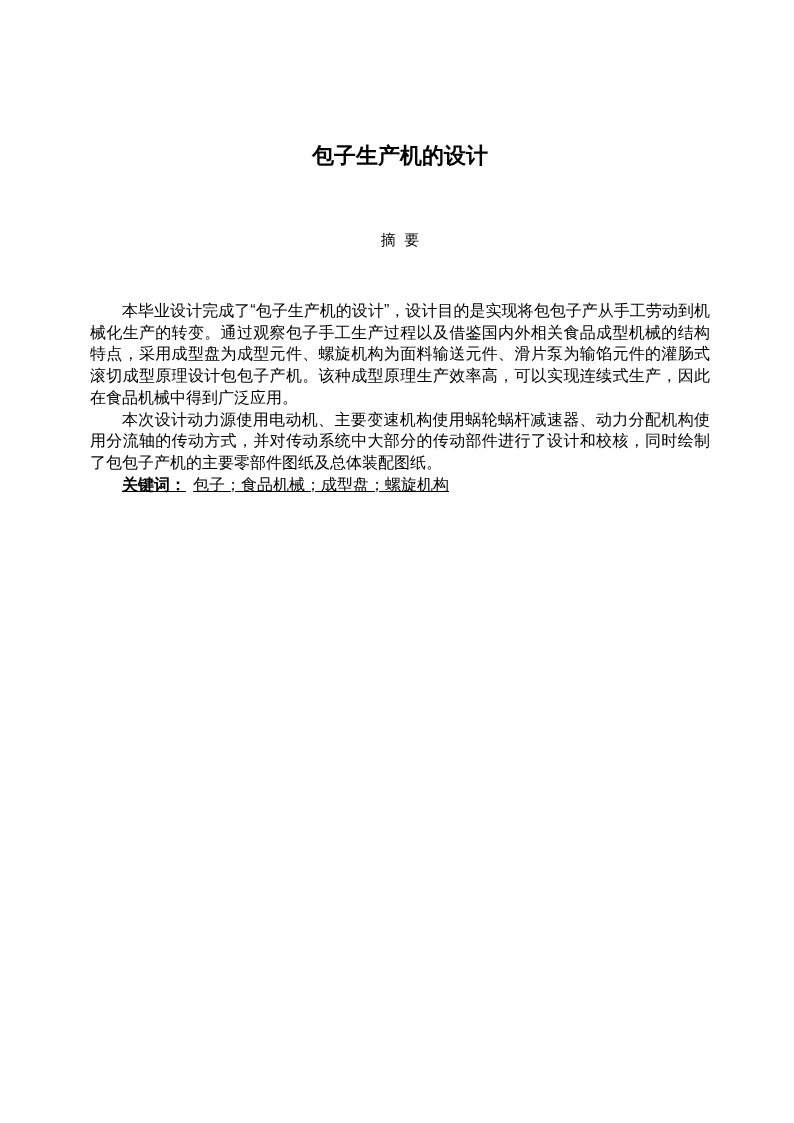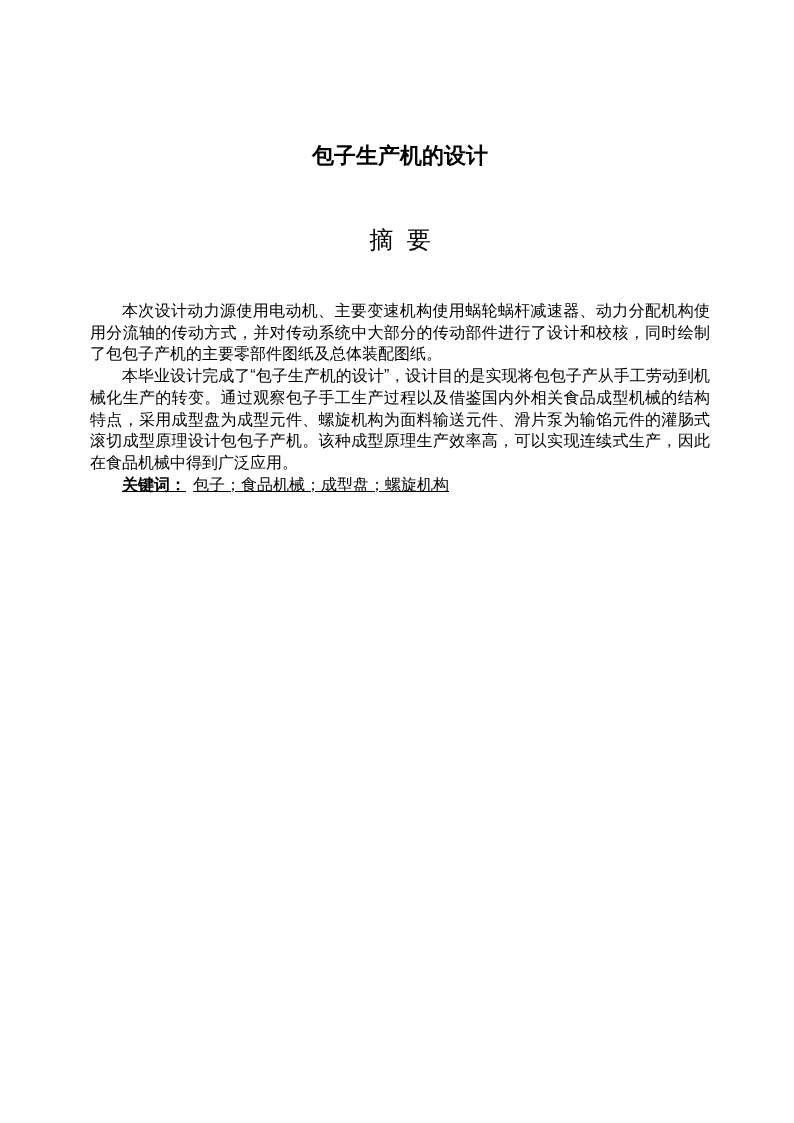--- a/index.html
+++ b/index.html
@@ -21,21 +21,21 @@
   .doc-title {
     text-align: center;
     font-size: 22px;
     font-weight: bold;
     line-height: 26px;
     letter-spacing: 0px;
     margin: 0;
   }
   .abstract-heading {
     text-align: center;
-    font-size: 24px;
+    font-size: 15px;
     font-weight: normal;
     line-height: 22px;
     margin: 60px 0 0 0;
     white-space: pre;
   }
   .body-text {
     margin-top: 49px;
     font-size: 16px;
     line-height: 21.7px;
     text-align: justify;
@@ -62,20 +62,20 @@
 </head>
 <body>
 
 <div class="page">
 
   <h1 class="doc-title">包子生产机的设计</h1>
 
   <h2 class="abstract-heading">摘  要</h2>
 
   <div class="body-text">
+    <p>本毕业设计完成了“包子生产机的设计”，设计目的是实现将包包子产从手工劳动到机械化生产的转变。通过观察包子手工生产过程以及借鉴国内外相关食品成型机械的结构特点，采用成型盘为成型元件、螺旋机构为面料输送元件、滑片泵为输馅元件的灌肠式滚切成型原理设计包包子产机。该种成型原理生产效率高，可以实现连续式生产，因此在食品机械中得到广泛应用。</p>
     <p>本次设计动力源使用电动机、主要变速机构使用蜗轮蜗杆减速器、动力分配机构使用分流轴的传动方式，并对传动系统中大部分的传动部件进行了设计和校核，同时绘制了包包子产机的主要零部件图纸及总体装配图纸。</p>
-    <p>本毕业设计完成了“包子生产机的设计”，设计目的是实现将包包子产从手工劳动到机械化生产的转变。通过观察包子手工生产过程以及借鉴国内外相关食品成型机械的结构特点，采用成型盘为成型元件、螺旋机构为面料输送元件、滑片泵为输馅元件的灌肠式滚切成型原理设计包包子产机。该种成型原理生产效率高，可以实现连续式生产，因此在食品机械中得到广泛应用。</p>
     <p class="keywords-line">
       <span class="keywords-label">关键词：</span><span class="keywords-value">包子；食品机械；成型盘；螺旋机构</span>
     </p>
   </div>
 
 </div>
 
 </body></html>

